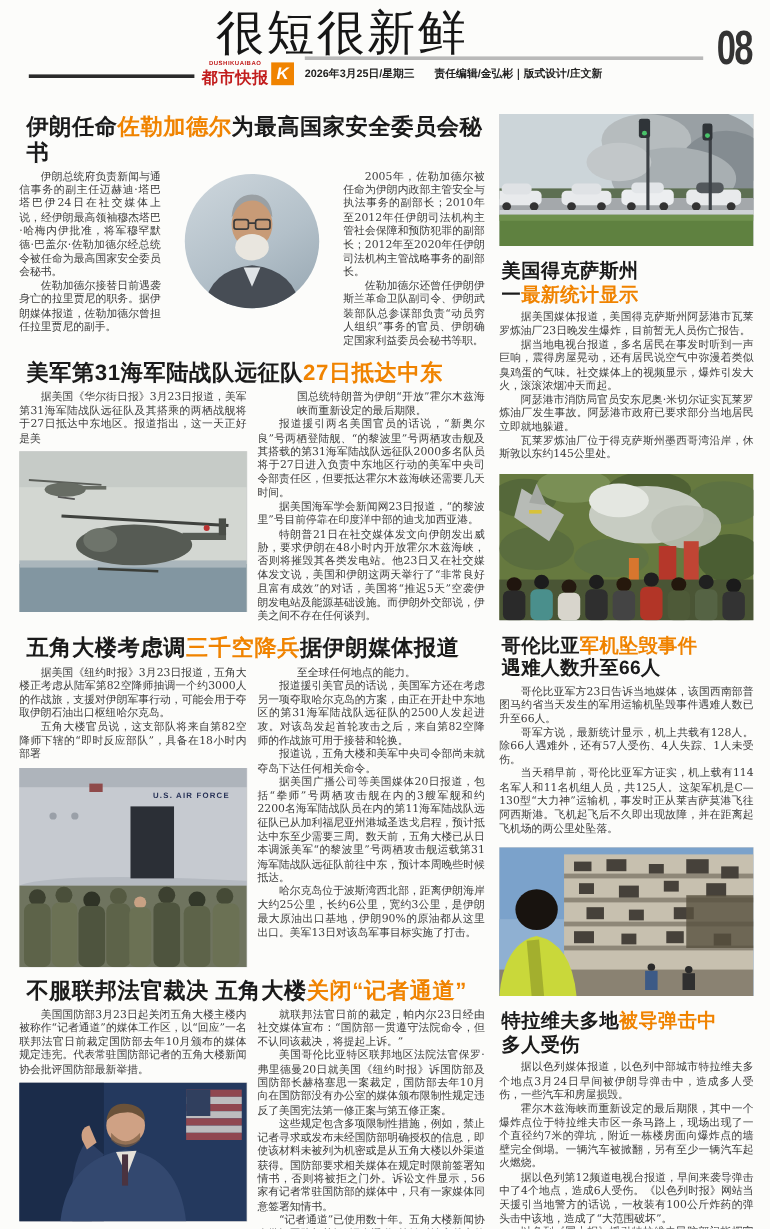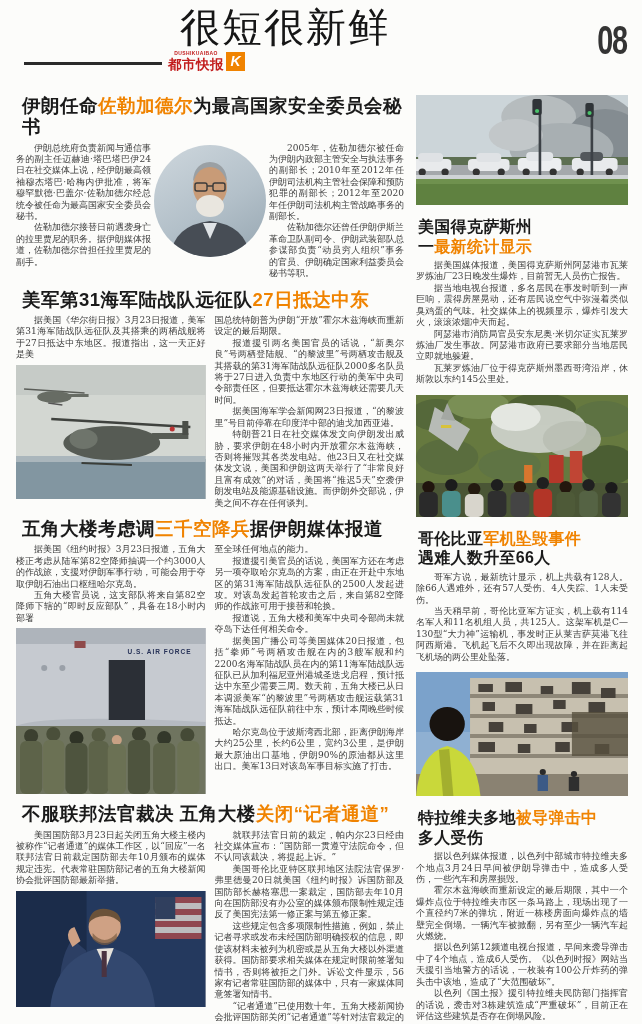--- a/index.html
+++ b/index.html
@@ -29,24 +29,24 @@
   
   .content{display:flex;gap:12px;}
   .main{width:388px;flex:0 0 388px;}
   .side{flex:1;min-width:0;}
 
   
   .atitle{font-family:Liberation Sans, sans-serif;font-weight:bold;font-size:18.5px;color:#1a1a1a;
           margin:9px 0 5px 6px;letter-spacing:.5px;line-height:1.15;}
   .hl{color:#f08300;}
   .bp{font-size:9px;line-height:1.27;margin:0;text-indent:2em;text-align:justify;color:#3b3b3b;}
-  .noind{text-indent:0;}
+  .noind{text-indent:0;margin-left:33px;}
   .cols{display:flex;gap:9px;}
   .col{flex:1;min-width:0;}
-  .a1body{display:flex;gap:3px;align-items:flex-start;}
+  .a1body{display:flex;gap:20px;align-items:flex-start;}
   .a1col{flex:1;min-width:0;}
   .portraitwrap{flex:0 0 112px;padding-top:2px;}
   .portrait{width:112px;height:112px;border-radius:50%;overflow:hidden;
             background:linear-gradient(150deg,#ced7dd 0%,#b3c0c9 55%,#96a6b1 100%);}
   .photo{margin-top:4px;overflow:hidden;background:#ccc;position:relative;}
   .photo svg{display:block;width:100%;height:100%;}
   .planemark{position:absolute;top:20px;right:14px;font-family:"Liberation Sans",sans-serif;
              font-size:6.5px;font-weight:bold;color:#273257;letter-spacing:1px;}
 
   
@@ -63,20 +63,27 @@
   <header class="header">
     <div class="masthead">很短很新鲜</div>
     <div class="pageno">08</div>
     <div class="brandrow">
       <div class="line-left"></div>
       <div class="brand">
         <span class="brand-en">DUSHIKUAIBAO</span>
         <span class="brand-cn">都市快报</span>
       </div>
       <div class="klogo">K</div>
+      <div class="dateblock">
+        <div class="grayline"></div>
+        <div class="datetext">
+          <span>2026年3月25日/星期三</span>
+          <span class="editors">责任编辑/金弘彬｜版式设计/庄文新</span>
+        </div>
+      </div>
     </div>
   </header>
 
   <div class="content">
 
     <main class="main">
 
       <article>
         <h2 class="atitle"><span>伊朗任命</span><span class="hl">佐勒加德尔</span><span>为最高国家安全委员会秘书</span></h2>
         <div class="a1body">
@@ -325,20 +332,21 @@
               <circle cx="144" cy="92" r="6" fill="#23170d"></circle>
                 <rect x="135" y="97" width="18" height="25" rx="5" fill="#4e5a38"></rect>
               <circle cx="166" cy="90" r="6" fill="#202020"></circle>
                 <rect x="157" y="96" width="18" height="26" rx="5" fill="#556344"></rect>
               <circle cx="188" cy="93" r="6" fill="#1b1b1b"></circle>
                 <rect x="179" y="98" width="18" height="24" rx="5" fill="#333333"></rect>
             </g>
           </svg>
         </div>
         <h3 class="stitle"><span>哥伦比亚</span><span class="hl">军机坠毁事件</span><br><span>遇难人数升至66人</span></h3>
+        <p class="bp">哥伦比亚军方23日告诉当地媒体，该国西南部普图马约省当天发生的军用运输机坠毁事件遇难人数已升至66人。</p>
         <p class="bp">哥军方说，最新统计显示，机上共载有128人。除66人遇难外，还有57人受伤、4人失踪、1人未受伤。</p>
         <p class="bp">当天稍早前，哥伦比亚军方证实，机上载有114名军人和11名机组人员，共125人。这架军机是C—130型“大力神”运输机，事发时正从莱吉萨莫港飞往阿西斯港。飞机起飞后不久即出现故障，并在距离起飞机场的两公里处坠落。</p>
       </section>
 
       <section class="sart">
         <div class="photo sphoto" style="height:124px">
           <svg viewBox="0 0 204 124" preserveAspectRatio="none">
             <rect width="204" height="124" fill="#7ba2cb"></rect>
             <rect y="60" width="204" height="64" fill="#8fb0d2"></rect>
             <rect x="52" y="6" width="152" height="102" fill="#c7c0af"></rect>

